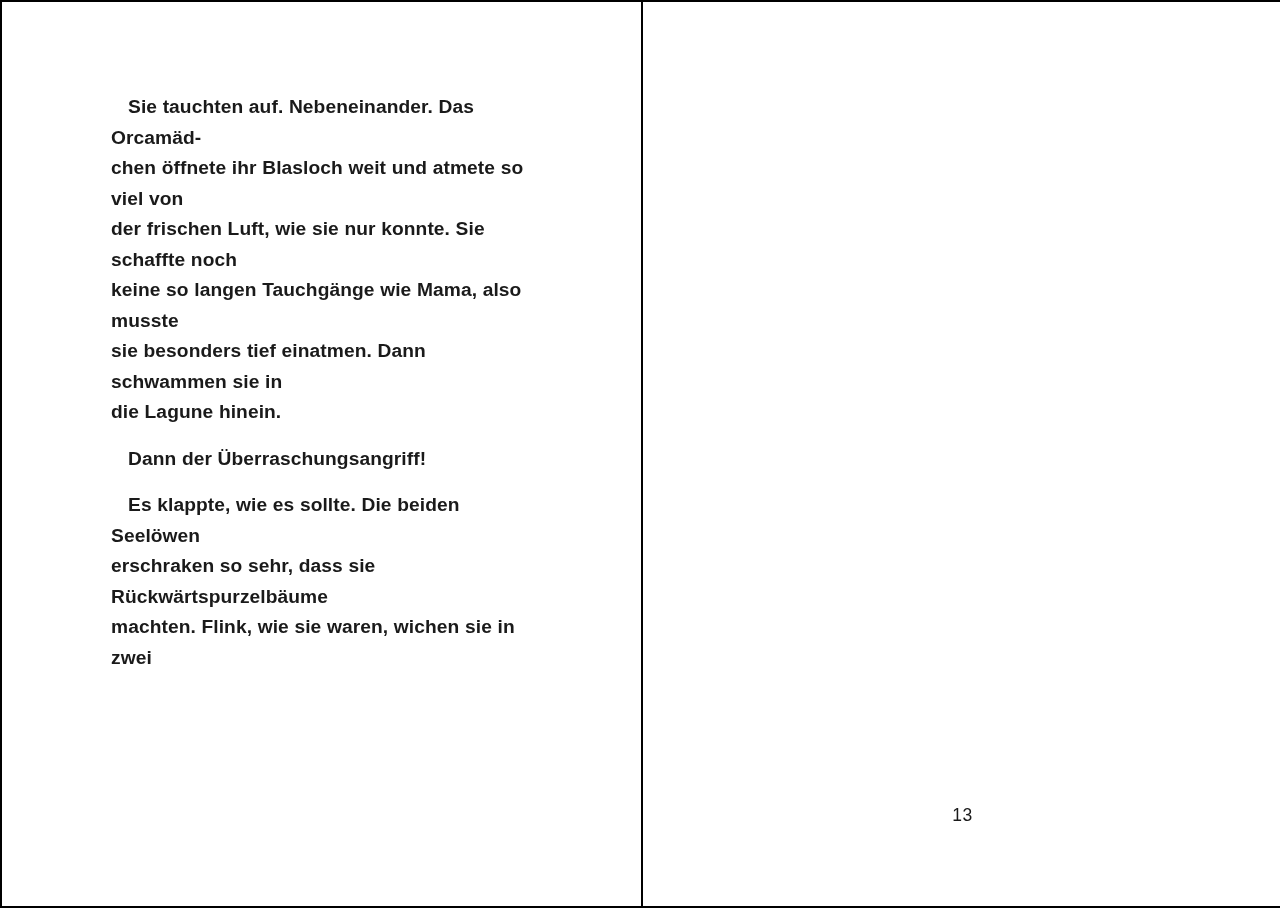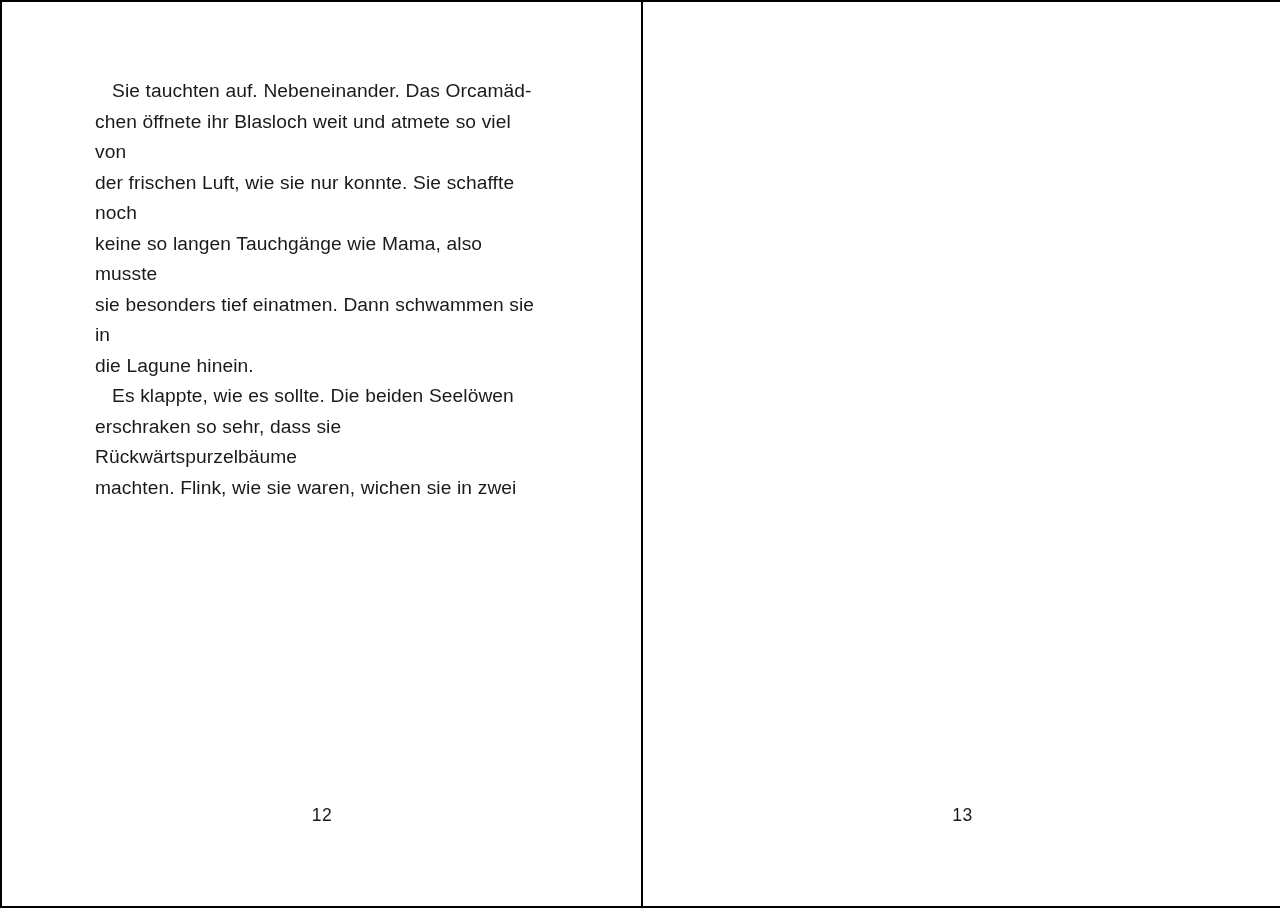--- a/index.html
+++ b/index.html
@@ -51,23 +51,24 @@
     font-size: 19.2px;
     line-height: 30.5px;
     letter-spacing: 0.08px;
     word-spacing: 0.2px;
     text-align: left;
   }
 
   .page-left  .text-block { left: 93px;  width: 446px; }
 
   .text-block p {
-    margin: 0;
+    margin: 16px;
     text-indent: 17px;
     white-space: pre-wrap;
+    font-weight: bold;
   }
 
   .folio {
     position: absolute;
     top: 800px;
     width: 100%;
     text-align: center;
     color: #1a1a1a;
     font-size: 17.5px;
     line-height: 26px;
@@ -85,25 +86,25 @@
   <div class="gutter-rule"></div>
 
   <div class="page page-left">
     <div class="text-block">
       <p>Sie tauchten auf. Nebeneinander. Das Orcamäd-
 chen öffnete ihr Blasloch weit und atmete so viel von
 der frischen Luft, wie sie nur konnte. Sie schaffte noch
 keine so langen Tauchgänge wie Mama, also musste
 sie besonders tief einatmen. Dann schwammen sie in
 die Lagune hinein.</p>
+      <p>Dann der Überraschungsangriff!</p>
       <p>Es klappte, wie es sollte. Die beiden Seelöwen
 erschraken so sehr, dass sie Rückwärtspurzelbäume
 machten. Flink, wie sie waren, wichen sie in zwei</p>
     </div>
-    <div class="folio">12</div>
   </div>
 
   <div class="page page-right">
 
     <div class="folio">13</div>
   </div>
 
 </div>
 
 </body></html>

